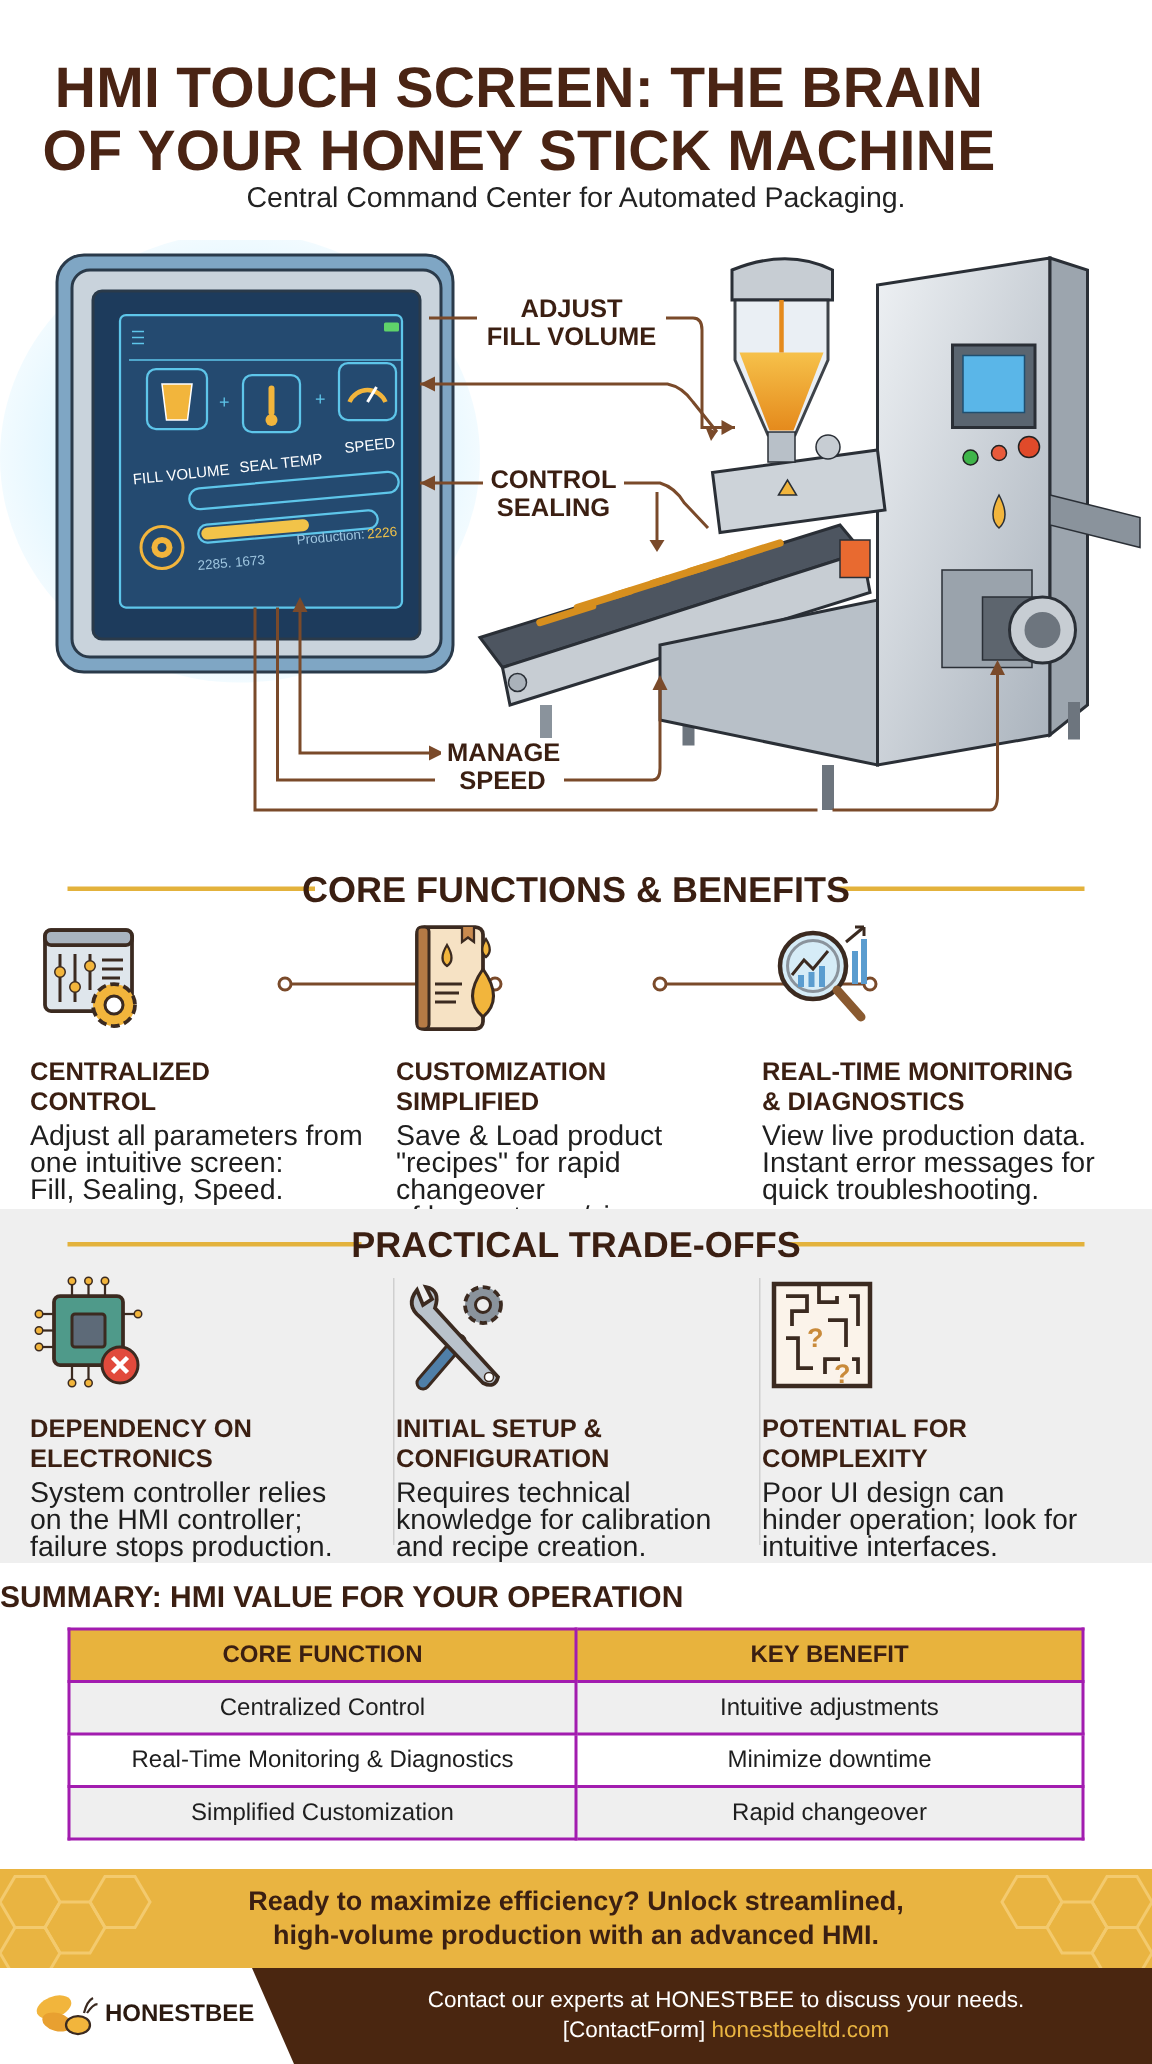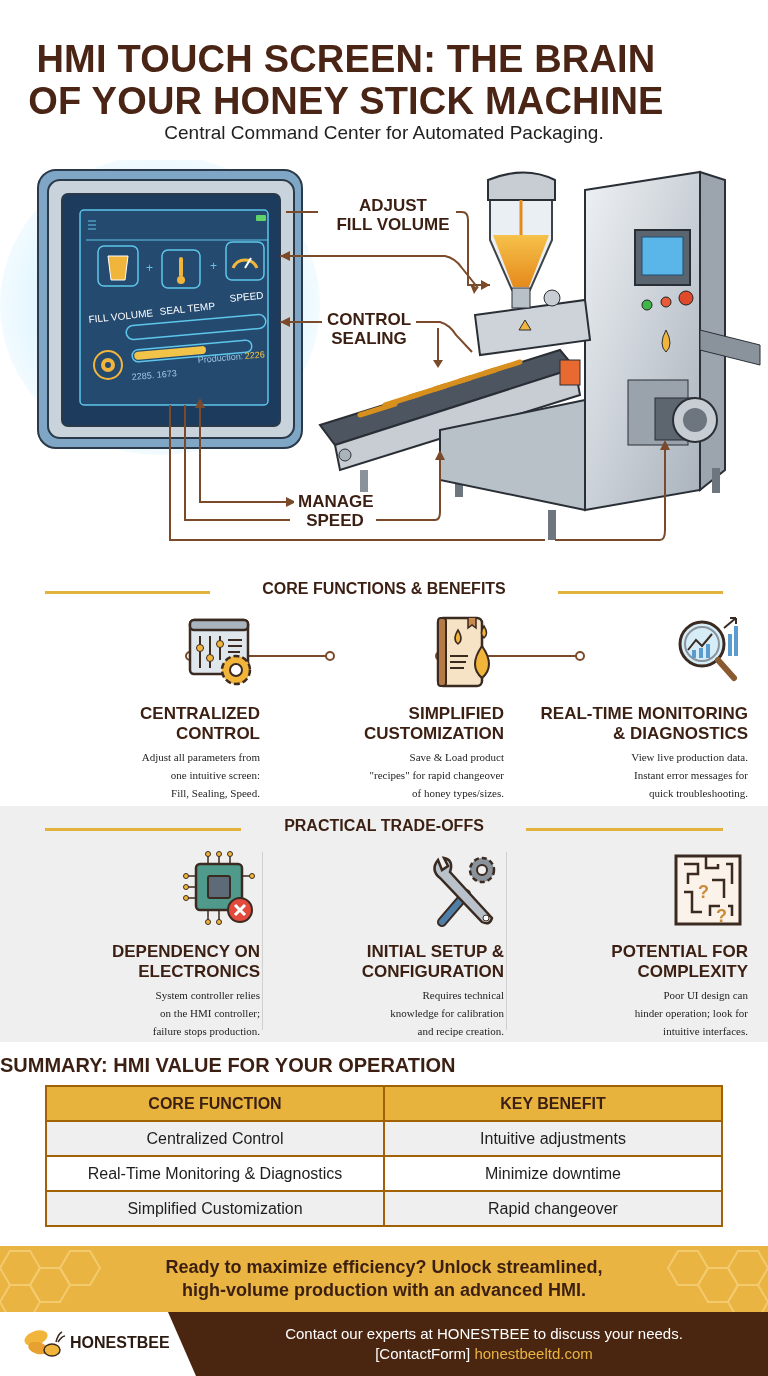--- a/index.html
+++ b/index.html
@@ -9,33 +9,33 @@
   .header { position: absolute; top: 0; left: 0; width: 768px; height: 160px; text-align: center; }
   .title { position: absolute; top: 38px; left: 0; width: 692px; font-family: "Liberation Sans", sans-serif; font-weight: 700; font-size: 38px; line-height: 42px; color: #4a2414; letter-spacing: 0.2px; }
   .subtitle { position: absolute; top: 122px; left: 0; width: 768px; font-size: 19px; color: #222; }
 
   .hero { position: absolute; top: 160px; left: 0; width: 768px; height: 400px; }
   .hero svg { position: absolute; left: 0; top: 0; }
   .callout { position: absolute; font-weight: 700; font-size: 17px; line-height: 19px; color: #3b1f12; text-align: center; background: #fff; padding: 0 4px; }
 
   .section-head { position: absolute; left: 0; width: 768px; height: 24px; }
   .section-head .line { position: absolute; top: 11px; height: 3px; background: #e3b23c; }
-  .section-head .label { position: absolute; top: 0; left: 0; width: 768px; text-align: center; font-weight: 700; font-size: 16px; color: #3b1f12; }
-
-  .col { position: absolute; width: 240px; text-align: right; }
+  .section-head .label { position: absolute; top: 0; left: 0; width: 768px; text-align: center; font-weight: 700; font-size: 24px; color: #3b1f12; }
+
+  .col { position: absolute; width: 240px; text-align: left; }
   .col .icon { width: 80px; height: 80px; margin: 0 auto; }
   .col h3 { font-size: 17px; line-height: 20px; font-weight: 700; color: #3b1f12; margin-top: 8px; }
-  .col p { font-size: 11px; line-height: 18px; color: #1e1e1e; margin-top: 4px; font-family: Liberation Serif, serif; }
+  .col p { font-size: 19px; line-height: 18px; color: #1e1e1e; margin-top: 4px; }
 
   .tradeoffs-bg { position: absolute; top: 806px; left: 0; width: 768px; height: 236px; background: #efefef; }
   .vdiv { position: absolute; top: 852px; width: 1px; height: 178px; background: #cfcfcf; }
 
   .summary-title { position: absolute; top: 1054px; left: 0; width: 768px; text-align: left; font-weight: 700; font-size: 20px; color: #3b1f12; }
   table.summary { position: absolute; top: 1085px; left: 45px; width: 678px; border-collapse: collapse; }
-  table.summary th, table.summary td { border: 2px solid #a16207; height: 35px; text-align: center; font-size: 16px; width: 50%; }
+  table.summary th, table.summary td { border: 2px solid #a21caf; height: 35px; text-align: center; font-size: 16px; width: 50%; }
   table.summary th { background: #e8b33d; color: #3b1f12; font-weight: 700; }
   table.summary tr:nth-child(odd) td { background: #efefef; }
   table.summary tr:nth-child(even) td { background: #ffffff; }
   table.summary td { color: #1e1e1e; }
 
   .cta { position: absolute; top: 1246px; left: 0; width: 768px; height: 66px; background: #e9b441; overflow: hidden; }
   .cta .text { position: absolute; top: 10px; left: 0; width: 768px; text-align: center; font-weight: 700; font-size: 18px; line-height: 23px; color: #3b1f12; }
   .footer { position: absolute; top: 1312px; left: 0; width: 768px; height: 44px; background: #fff; }
   .footer .brown { position: absolute; top: 0; left: 0; width: 768px; height: 64px; background: #4a2610; clip-path: polygon(168px 0, 768px 0, 768px 64px, 196px 64px); }
   .footer .logo { position: absolute; left: 22px; top: 14px; display: flex; align-items: center; gap: 4px; }
@@ -180,21 +180,21 @@
       <path d="M490 285 L481 280 L481 290 Z"></path>
       <path d="M478 288 L470 284 L474 294 Z"></path>
       <path d="M438 368 L433 360 L443 360 Z"></path>
       <path d="M200 398 L195 408 L205 408 Z"></path>
       <path d="M296 502 L286 497 L286 507 Z"></path>
       <path d="M440 450 L435 460 L445 460 Z"></path>
       <path d="M665 440 L660 450 L670 450 Z"></path>
     </g>
   </svg>
 
-  <div class="callout" style="left:330px; top:36px; width:126px;">
+  <div class="callout" style="left:318px; top:36px; width:126px;">
     <div>ADJUST</div>
     <div>FILL VOLUME</div>
   </div>
   <div class="callout" style="left:322px; top:150px; width:94px;">
     <div>CONTROL</div>
     <div>SEALING</div>
   </div>
   <div class="callout" style="left:294px; top:332px; width:82px;">
     <div>MANAGE</div>
     <div>SPEED</div>
@@ -253,22 +253,22 @@
     <g stroke="#3b2a20" stroke-width="2">
         <line x1="26" y1="44" x2="44" y2="44"></line>
         <line x1="26" y1="50" x2="42" y2="50"></line>
         <line x1="26" y1="56" x2="40" y2="56"></line>
       </g>
     <path d="M34 18 Q28 28 34 32 Q40 28 34 18 Z" fill="#f2b53c" stroke="#3b2a20" stroke-width="1.5"></path>
     <path d="M60 14 Q55 22 60 26 Q65 22 60 14 Z" fill="#f2b53c" stroke="#3b2a20" stroke-width="1.5"></path>
     <path d="M58 34 Q44 54 58 66 Q72 54 58 34 Z" fill="#f2b53c" stroke="#3b2a20" stroke-width="2"></path>
   </svg>
   <h3>
+      <div>CUSTOMIZATION</div>
       <div>SIMPLIFIED</div>
-      <div>CUSTOMIZATION</div>
     </h3>
   <p><span>Save &amp; Load product</span><br><span>"recipes" for rapid changeover</span><br><span>of honey types/sizes.</span></p>
 </div>
 
 <div class="col" style="left:508px; top:612px;">
   <svg class="icon" viewBox="0 0 80 80">
     <circle cx="34" cy="32" r="22" fill="#d6ecf7" stroke="#3b2a20" stroke-width="3"></circle>
     <circle cx="34" cy="32" r="17" fill="none" stroke="#8a939c" stroke-width="2"></circle>
     <polyline points="20,38 28,28 34,34 44,22" fill="none" stroke="#3b2a20" stroke-width="2"></polyline>
     <g fill="#5a9ccf">

